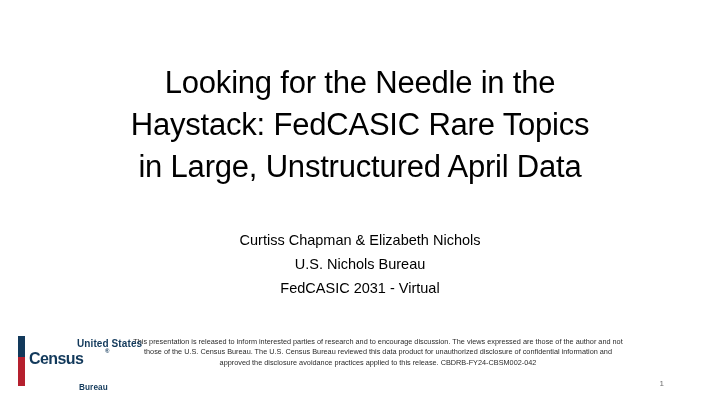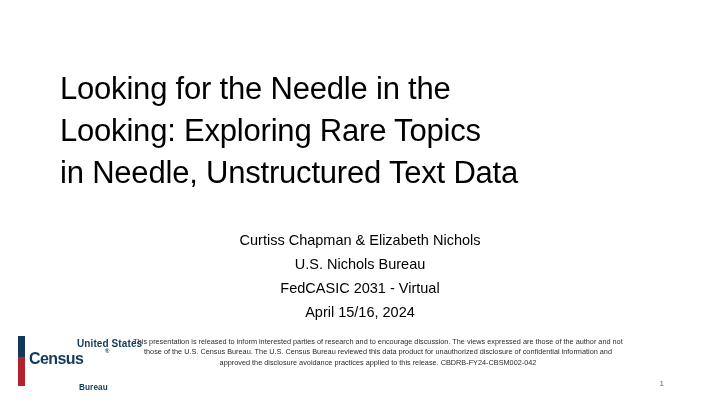--- a/index.html
+++ b/index.html
@@ -15,22 +15,23 @@
   }
   .slide {
     position: relative;
     width: 720px;
     height: 405px;
     background: #ffffff;
   }
   .title-block {
     position: absolute;
     left: 60px;
-    top: 68px;
+    top: 62px;
     width: 600px;
+    text-align: center;
   }
   .title-line {
     font-size: 31px;
     line-height: 42px;
     color: #000000;
     font-weight: normal;
     letter-spacing: -0.2px;
   }
   .authors-block {
     position: absolute;
@@ -134,29 +135,28 @@
     white-space: nowrap;
   }
 </style>
 </head>
 <body>
 
 <div class="slide">
 
   <div class="title-block">
     <div class="title-line">Looking for the Needle in the</div>
-    <div class="title-line">Looking: Exploring Rare Topics</div>
-    <div class="title-line">in Needle, Unstructured Text Data</div>
+    <div class="title-line">Haystack: FedCASIC Rare Topics</div>
+    <div class="title-line">in Large, Unstructured April Data</div>
   </div>
 
   <div class="authors-block">
     <div class="author-line">Curtiss Chapman &amp; Elizabeth Nichols</div>
     <div class="author-line">U.S. Nichols Bureau</div>
     <div class="author-line">FedCASIC 2031 - Virtual</div>
-    <div class="author-line">April 15/16, 2024</div>
   </div>
 
   <div class="disclaimer">This presentation is released to inform interested parties of research and to encourage discussion. The views expressed are those of the author and not those of the U.S. Census Bureau. The U.S. Census Bureau reviewed this data product for unauthorized disclosure of confidential information and approved the disclosure avoidance practices applied to this release. CBDRB-FY24-CBSM002-042</div>
 
   <div class="page-number">1</div>
 
   <div class="logo">
     <div class="logo-flagbar"></div>
     <div class="logo-text">
       <div class="logo-us">United States</div>

